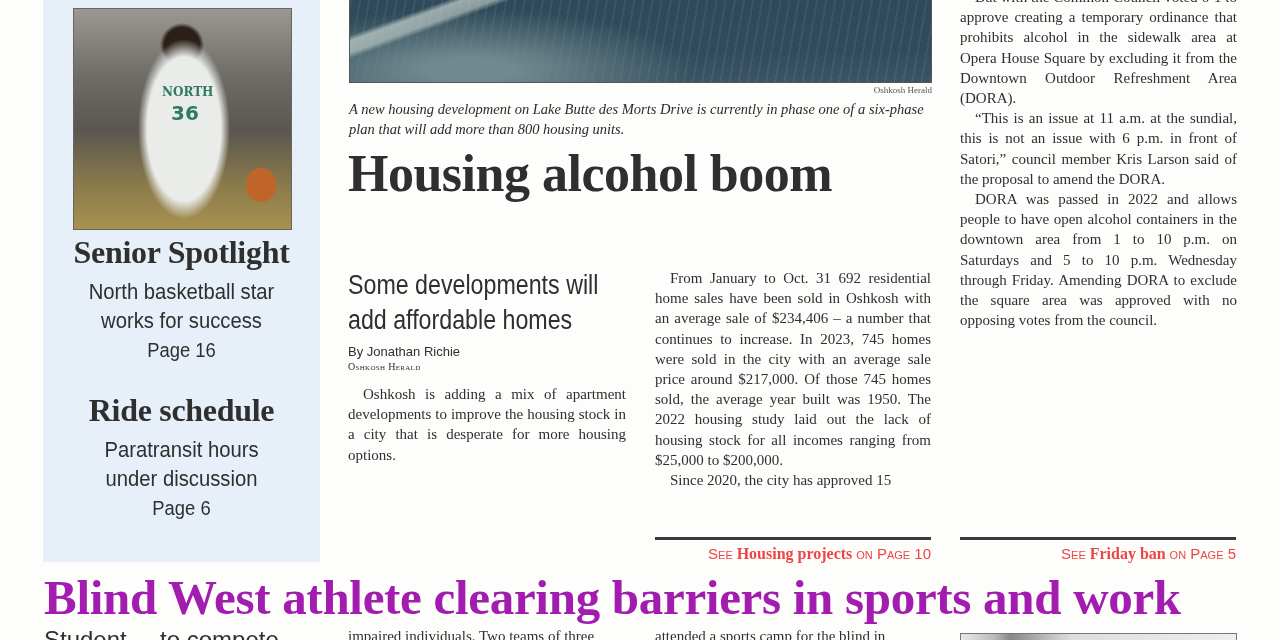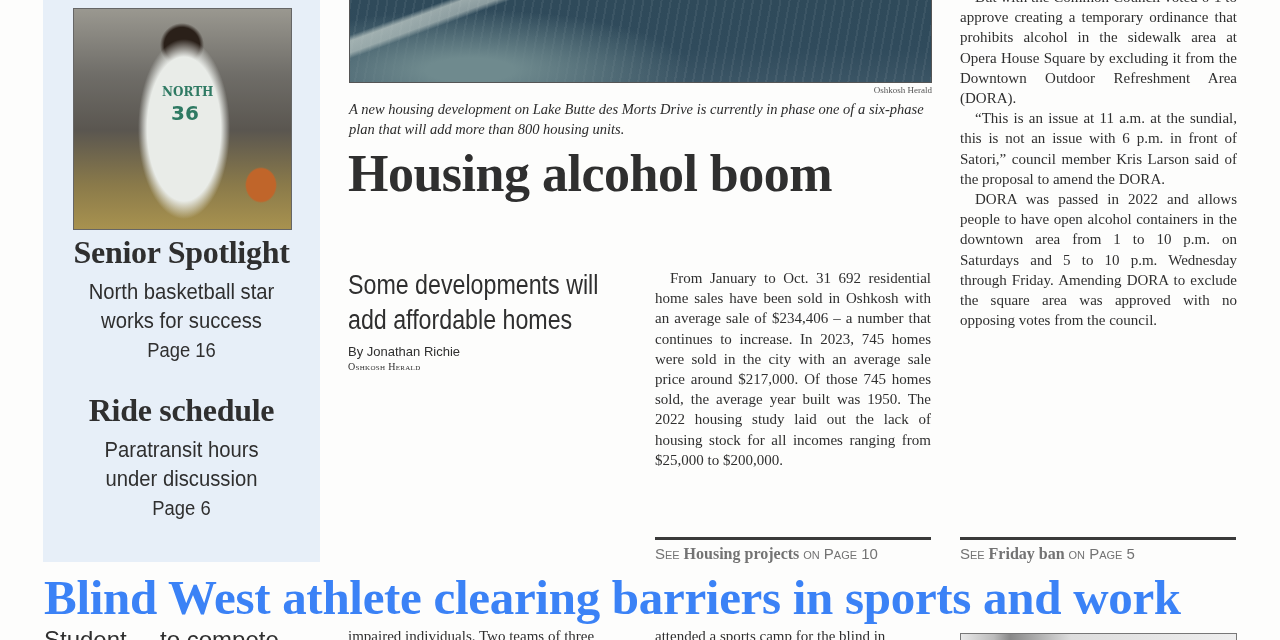--- a/index.html
+++ b/index.html
@@ -36,25 +36,25 @@
   .byline-org { left:348px; top:361px; font-family:"Liberation Serif", serif; font-size:10px; font-variant:small-caps; color:#2f2f2f; letter-spacing:0.3px; }
 
   .body-col { font-family:"Liberation Serif", serif; font-size:15px; line-height:20.2px; color:#2f2f2f; text-align:justify; hyphens:manual; }
   .body-col p { margin:0; text-indent:15px; }
   .body-col p.noindent { text-indent:0; }
   .col1 { left:348px; top:384px; width:278px; }
   .col2 { left:655px; top:268px; width:276px; }
   .col3 { left:960px; top:-13px; width:277px; }
 
   .jump-rule { height:3px; background:#3a3a3a; }
-  .jump { font-family:"Liberation Sans", sans-serif; font-size:14px; color:#737373; text-align:left; }
+  .jump { font-family:"Liberation Sans", sans-serif; font-size:14px; color:#ef4444; text-align:right; }
   .jump .sc { font-variant:small-caps; font-size:15px; }
   .jump b { font-family:"Liberation Serif", serif; font-size:16px; }
 
-  .headline-bottom { left:44px; top:568px; width:1200px; font-family:"Liberation Serif", serif; font-weight:bold; font-size:49px; line-height:60px; color:#3b82f6; letter-spacing:-0.3px; white-space:nowrap; }
+  .headline-bottom { left:44px; top:568px; width:1200px; font-family:"Liberation Serif", serif; font-weight:bold; font-size:49px; line-height:60px; color:#a21caf; letter-spacing:-0.3px; white-space:nowrap; }
   .bottom-line { top:628px; font-family:"Liberation Serif", serif; font-size:15px; color:#2f2f2f; white-space:nowrap; }
   .bottom-deck { left:44px; top:626px; font-family:"Liberation Sans", sans-serif; font-size:24px; color:#2f2f2f; white-space:nowrap; }
   .bottom-photo { left:960px; top:633px; width:277px; height:20px; border:1px solid #777; box-sizing:border-box; background:linear-gradient(90deg,#e8e8e8 0%, #bbb 12%, #888 18%, #ddd 40%, #eee 100%); }
 </style>
 </head>
 <body>
 
 <div class="abs sidebar"></div>
 <div class="abs player-photo">
   <div class="jersey-text">NORTH</div>
@@ -80,24 +80,26 @@
 </div>
 
 <div class="abs deck">
   <div>Some developments will</div>
   <div>add affordable homes</div>
 </div>
 <div class="abs byline">By Jonathan Richie</div>
 <div class="abs byline-org">Oshkosh Herald</div>
 
 <div class="abs body-col col1">
+  <p>Oshkosh is adding a mix of apartment developments to improve the housing stock in a city that is desperate for more housing options.</p>
 </div>
 
 <div class="abs body-col col2">
   <p>From January to Oct. 31 692 residential home sales have been sold in Oshkosh with an average sale of $234,406 – a number that continues to increase. In 2023, 745 homes were sold in the city with an average sale price around $217,000. Of those 745 homes sold, the average year built was 1950. The 2022 housing study laid out the lack of housing stock for all incomes ranging from $25,000 to $200,000.</p>
+  <p>Since 2020, the city has approved 15</p>
 </div>
 
 <div class="abs jump-rule" style="left:655px; top:537px; width:276px;"></div>
 <div class="abs jump" style="left:655px; top:545px; width:276px;">
   <span class="sc">See</span>
   <b>Housing projects</b>
   <span class="sc">on Page 10</span>
 </div>
 
 <div class="abs body-col col3">

